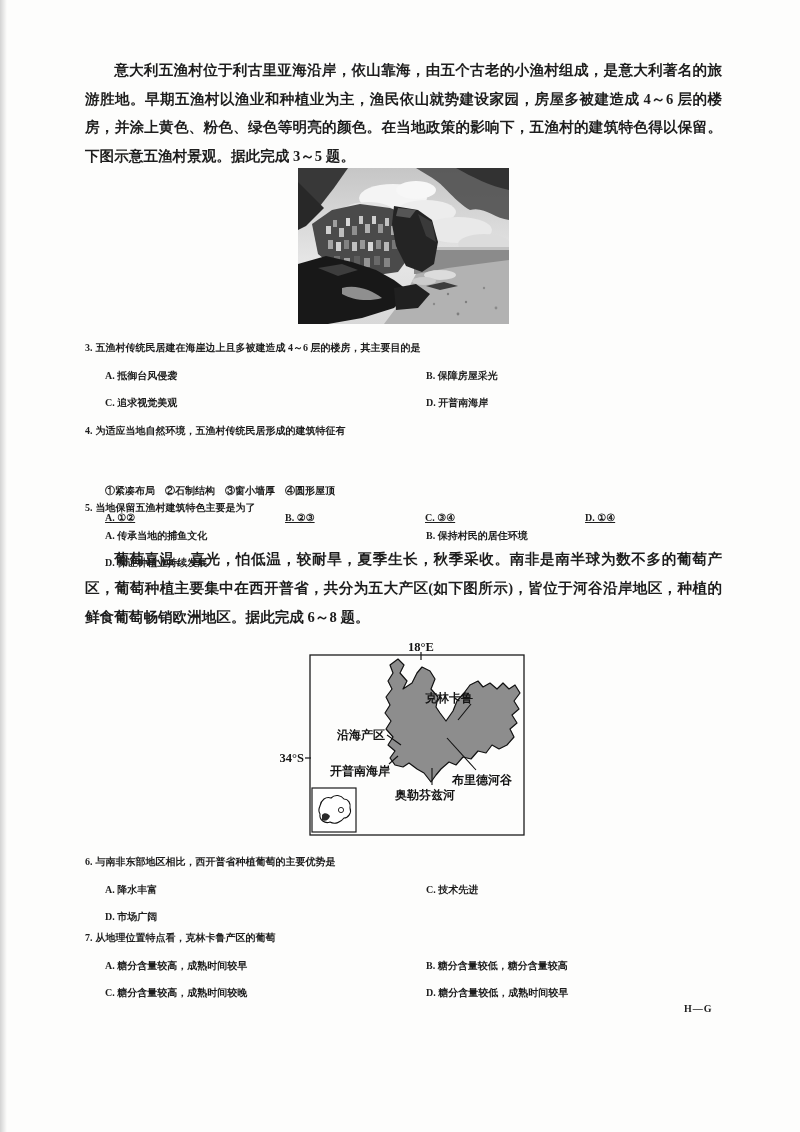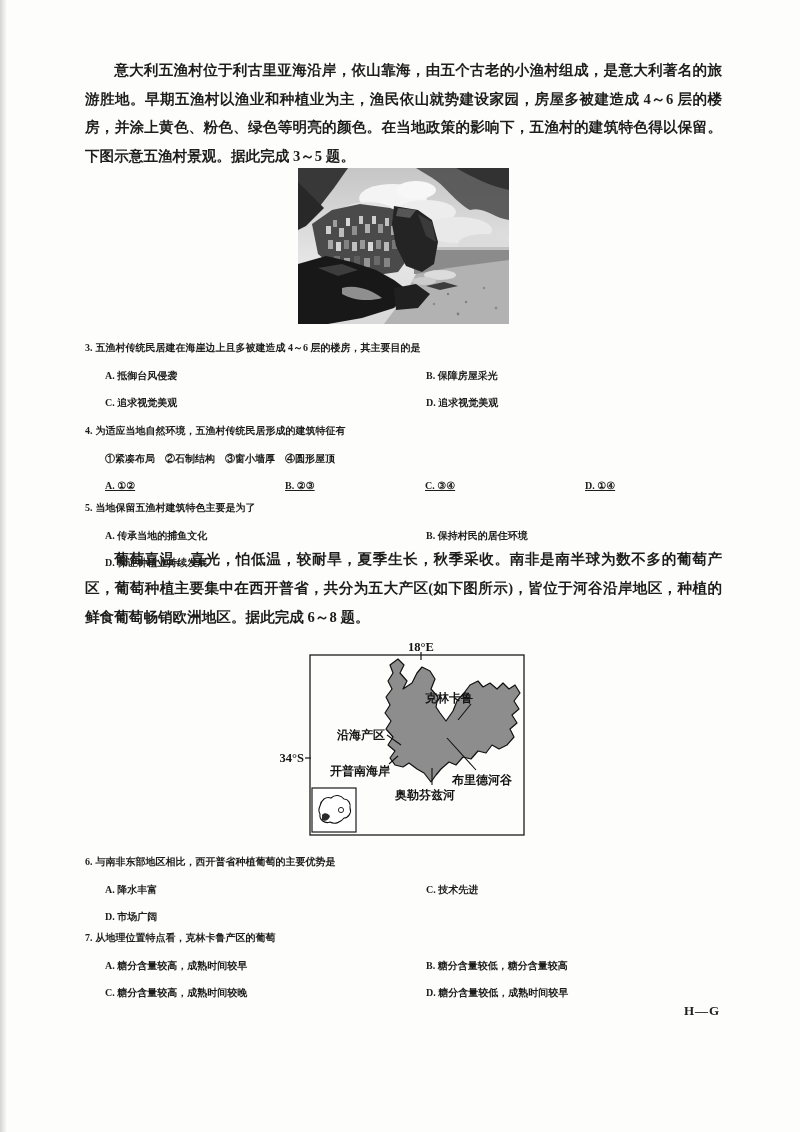--- a/index.html
+++ b/index.html
@@ -9,28 +9,28 @@
   .page::before{content:"";position:absolute;left:0;top:0;bottom:0;width:7px;
         background:linear-gradient(to right,#d3d3d3,rgba(255,255,255,0));pointer-events:none;}
   .para{position:absolute;left:85px;width:637px;margin:0;font-size:14.6px;
         line-height:28.5px;text-align:justify;text-indent:2em;}
   .q{position:absolute;left:85px;width:660px;font-size:10px;line-height:27.5px;}
   .q .stem{white-space:nowrap;}
   .qnum{margin-right:3px;}
   .opts{display:grid;padding-left:20px;}
   .cols2{grid-template-columns:321px 1fr;}
   .cols4{grid-template-columns:180px 140px 160px 1fr;text-decoration:underline;}
-  .subitems{padding-left:20px;white-space:pre;}
+  .subitems{padding-left:20px;white-space:pre;margin-top:32px;}
   .photo{position:absolute;left:298px;top:168px;}
   .mapfig{position:absolute;left:275px;top:638px;}
   .mapfig text{font-family:"Liberation Serif","DejaVu Serif",serif;font-weight:700;
         font-size:12px;fill:#141414;}
   .mapfig text.coord{font-size:12.5px;}
   .footer-title{position:absolute;left:258px;top:1008px;font-size:15px;letter-spacing:.5px;}
-  .footer-code{position:absolute;left:684px;top:1003px;font-size:13px;letter-spacing:1px;}
+  .footer-code{position:absolute;left:684px;top:1003px;font-size:10px;letter-spacing:1px;}
 </style>
 </head>
 <body>
 
 <div class="page">
 
   <p class="para" style="top:56px">意大利五渔村位于利古里亚海沿岸，依山靠海，由五个古老的小渔村组成，是意大利著名的旅游胜地。早期五渔村以渔业和种植业为主，渔民依山就势建设家园，房屋多被建造成 4～6 层的楼房，并涂上黄色、粉色、绿色等明亮的颜色。在当地政策的影响下，五渔村的建筑特色得以保留。下图示意五渔村景观。据此完成 3～5 题。</p>
 
   <svg class="photo" width="211" height="156" viewBox="0 0 211 156">
     <defs>
@@ -116,21 +116,21 @@
       <path d="M44,120 C58,116 74,122 84,130 C70,134 54,132 44,126 Z" fill="#cfcfcf" opacity="0.65"></path>
     </g>
   </svg>
 
   <div class="q" style="top:334px">
     <div class="stem"><span class="qnum">3.</span><span>五渔村传统民居建在海崖边上且多被建造成 4～6 层的楼房，其主要目的是</span></div>
     <div class="opts cols2">
       <span>A. 抵御台风侵袭</span>
       <span>B. 保障房屋采光</span>
       <span>C. 追求视觉美观</span>
-      <span>D. 追求视觉美观</span>
+      <span>D. 开普南海岸</span>
     </div>
   </div>
 
   <div class="q" style="top:417px">
     <div class="stem"><span class="qnum">4.</span><span>为适应当地自然环境，五渔村传统民居形成的建筑特征有</span></div>
     <div class="subitems">①紧凑布局　②石制结构　③窗小墙厚　④圆形屋顶</div>
     <div class="opts cols4">
       <span>A. ①②</span>
       <span>B. ②③</span>
       <span>C. ③④</span>

